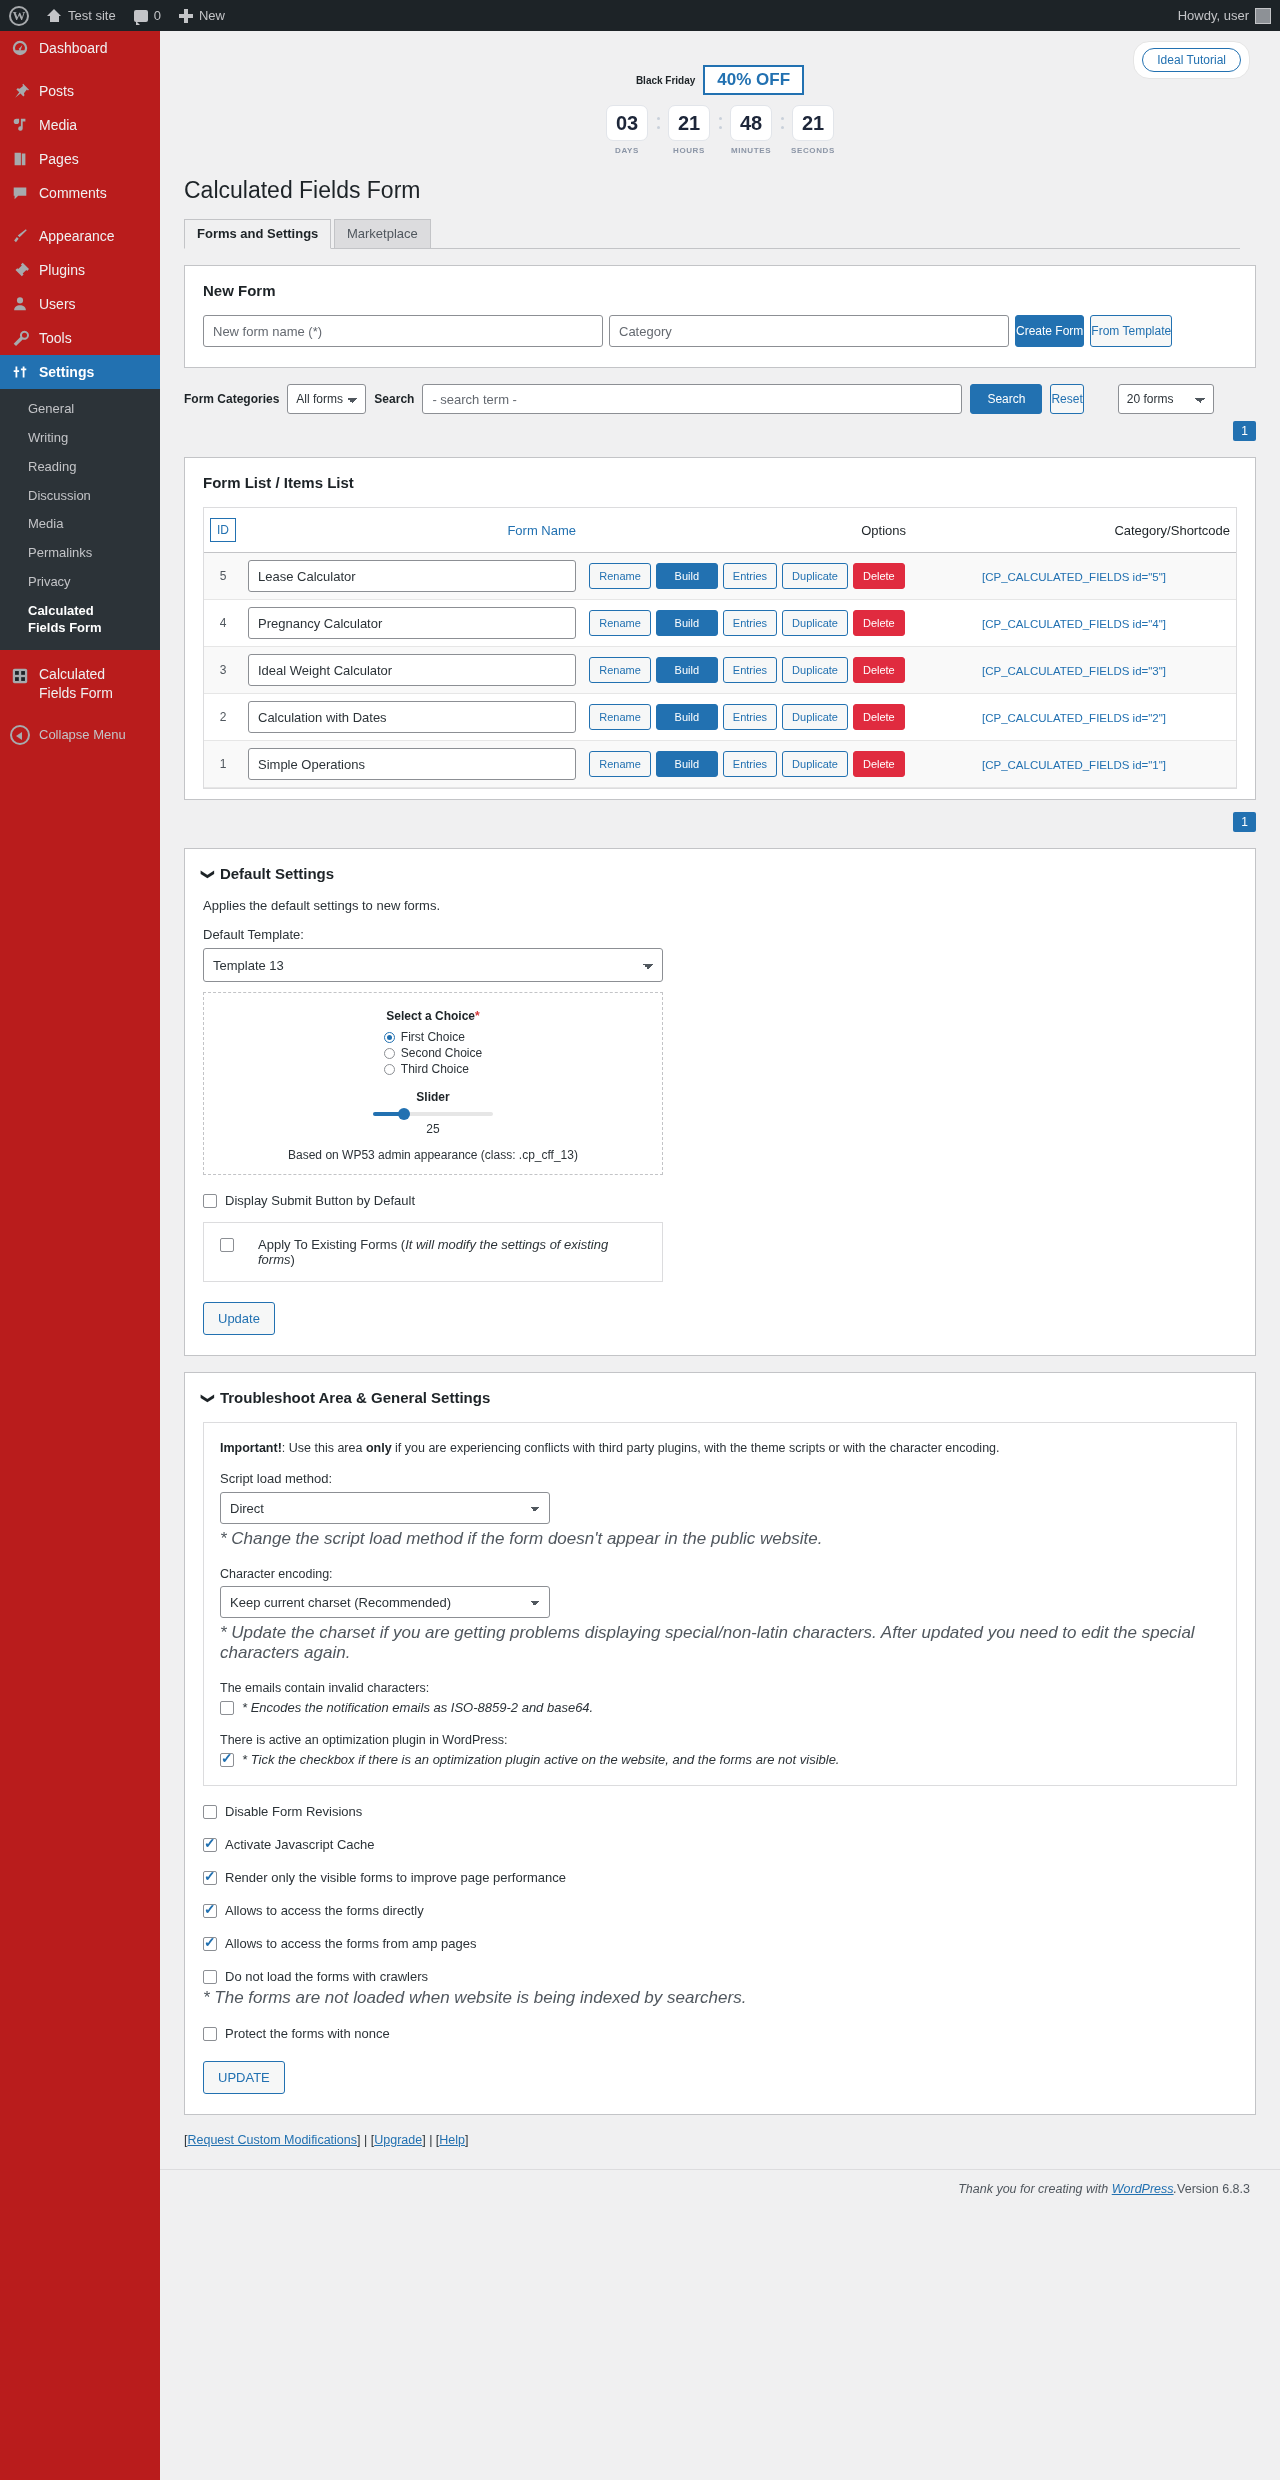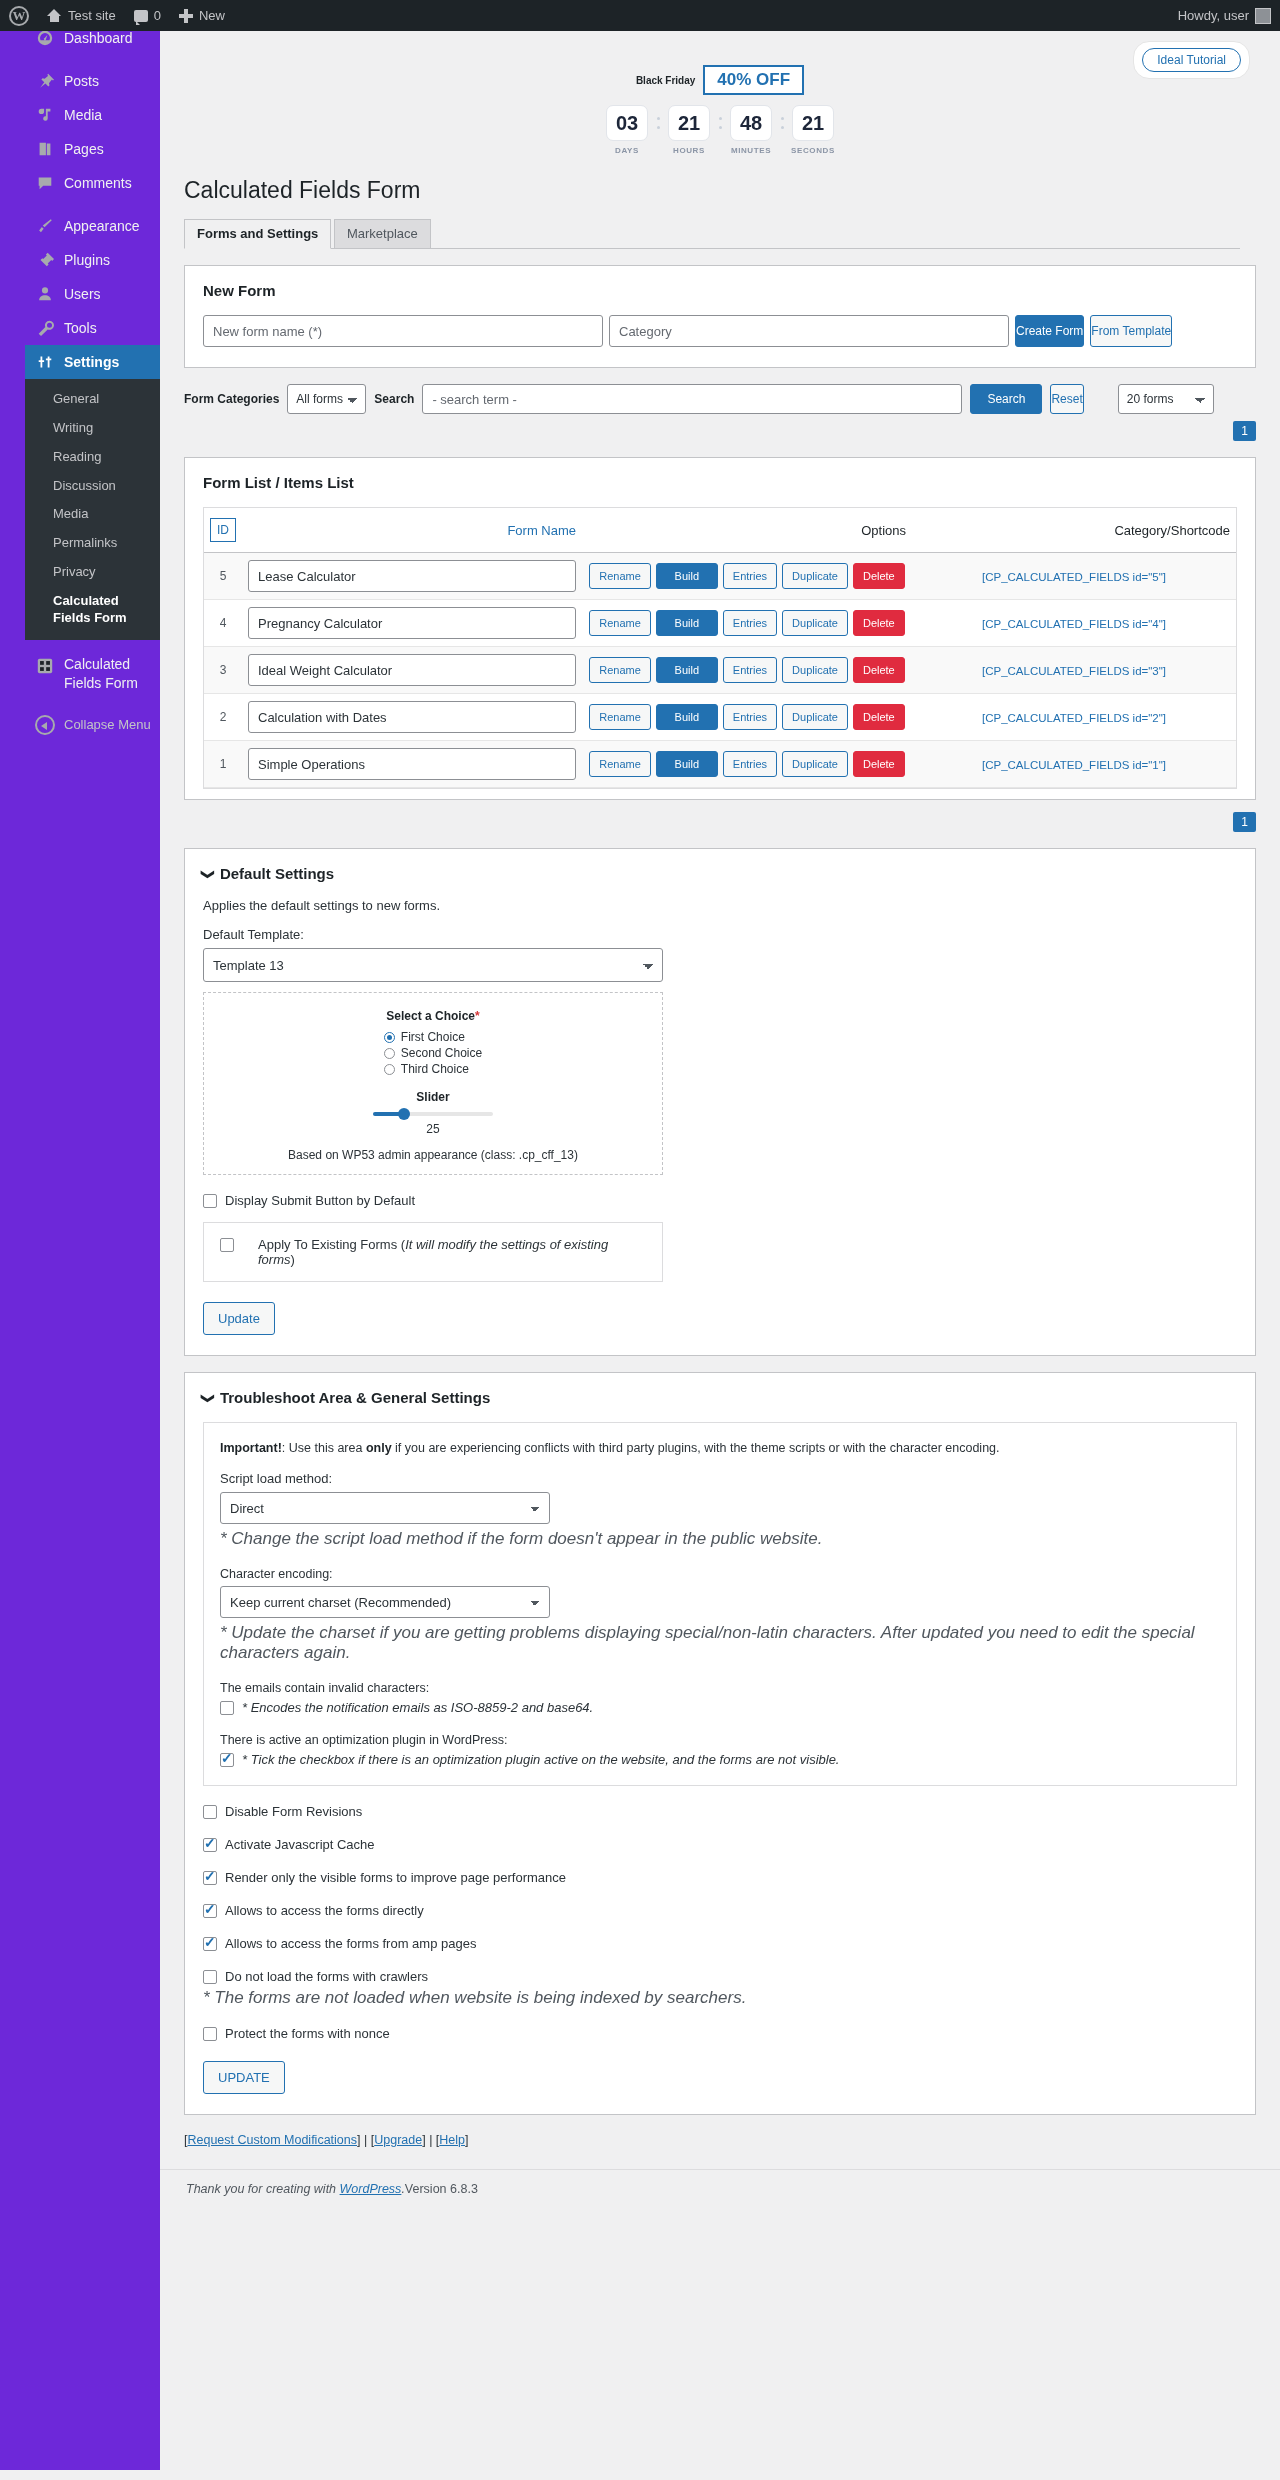--- a/index.html
+++ b/index.html
@@ -31,22 +31,22 @@
   .cmt-ico:after{content:"";position:absolute;left:2px;top:11px;width:0;height:0;
     border-left:4px solid #c3c4c7;border-top:4px solid transparent;border-right:3px solid transparent;}
   .plus-ico{ position:relative;width:14px;height:14px;}
   .plus-ico:before,.plus-ico:after{content:"";position:absolute;background:#c3c4c7;}
   .plus-ico:before{left:5px;top:0;width:4px;height:14px;}
   .plus-ico:after{left:0;top:5px;width:14px;height:4px;}
   .howdy-avatar{ width:16px;height:16px;background:#8d9196;border:1px solid #c3c4c7;}
 
   
   #sidebar{
-    position:absolute; top:21px; left:0; width:160px; height:2449px;
-    background:#6d28d9; color:#f0f0f1; font-size:14px;padding-left:25px;
+    position:absolute; top:31px; left:0; width:160px; height:2449px;
+    background:#b91c1c; color:#f0f0f1; font-size:14px;
   }
   .menu-item{ display:flex; align-items:center; gap:9px; padding:0 0 0 10px; height:34px;
               color:#f0f0f1; cursor:pointer; position:relative;}
   .menu-item.current{ background:#2271b1; color:#fff; font-weight:600;}
   .menu-item.current:after{
     content:""; position:absolute; right:-8px; top:50%; margin-top:-8px;
     border-top:8px solid transparent;border-bottom:8px solid transparent;border-right:8px solid #f0f0f1;
   }
   .menu-sep{ height:9px; }
   .mi-icon{ width:20px; height:20px; flex:0 0 20px; display:flex; align-items:center; justify-content:center; }
@@ -179,22 +179,22 @@
   .inner-box{ border:1px solid #dcdcde; padding:18px 16px 18px 16px; margin-top:4px; }
   .imp{ font-size:12.5px; color:#2c3338; margin:0 0 16px 0; }
   .imp b{ color:#1d2327; }
   select.mid{ width:330px; height:32px; font-size:13px; padding:5px 24px 5px 9px;
     background-position:calc(100% - 14px) 14px, calc(100% - 9px) 14px; }
   .note{ font-size:17px; font-style:italic; color:#50575e; margin:5px 0 0 0; }
   .sec-lbl{ font-size:12.5px; color:#2c3338; margin:18px 0 5px 0; }
 
   .footlinks{ margin:18px 24px 0 24px; font-size:12.5px; color:#2c3338; }
   .footlinks a{ color:#2271b1; text-decoration:underline; cursor:pointer; }
-  .footer{ margin:22px 0 0 0; border-top:1px solid #dcdcde; padding:12px 30px 10px 26px;
-           display:flex; justify-content:flex-start; font-size:12.5px; color:#50575e; }
+  .footer{ margin:22px 0 0 0; border-top:1px solid #dcdcde; padding:12px 30px 10px 36px;
+           display:flex; justify-content:flex-end; font-size:12.5px; color:#50575e; }
   .footer .thanks{ font-style:italic; }
   .footer a{ color:#2271b1; text-decoration:underline; }
 </style>
 </head>
 <body>
 
 <div id="adminbar">
   <div class="ab-item">
     <span class="wp-logo">W</span>
   </div>

